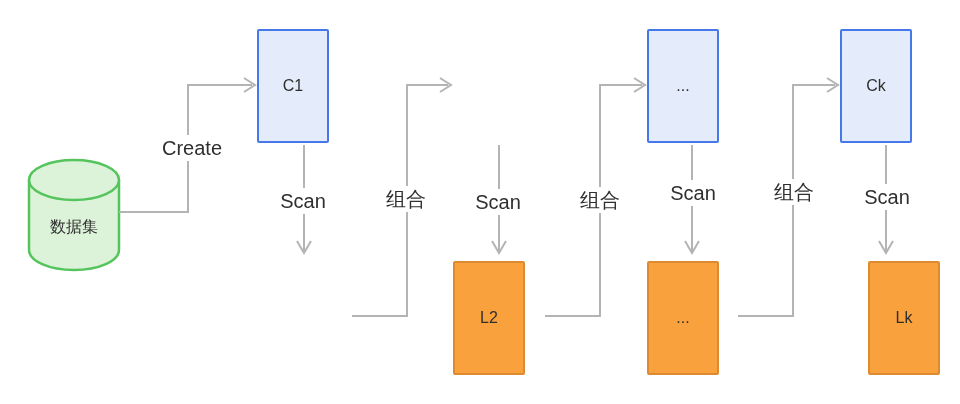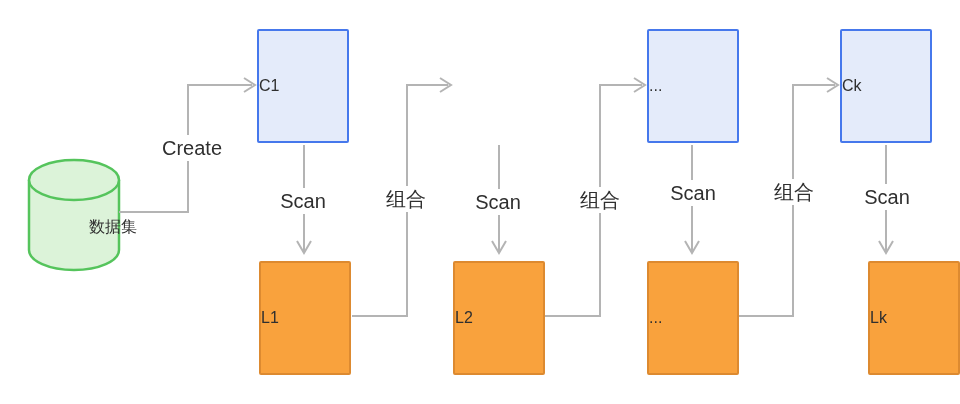--- a/index.html
+++ b/index.html
@@ -12,34 +12,34 @@
   body{
     width:960px;height:404px;background:var(--background);
     font-family:"Liberation Sans","DejaVu Sans",sans-serif;
     color:var(--text);
   }
   .canvas{position:relative;width:960px;height:404px;overflow:hidden;}
   .wires{position:absolute;left:0;top:0;}
   .wire{stroke:var(--wire);stroke-width:2;fill:none;}
   .db-shape{fill:var(--db-fill);stroke:var(--db-border);stroke-width:2.5;}
   .box{
-    position:absolute;width:92px;height:114px;box-sizing:border-box;
-    display:flex;align-items:center;justify-content:flex-start;
+    position:absolute;width:72px;height:114px;box-sizing:border-box;
+    display:flex;align-items:center;justify-content:center;
     font-size:16px;border-radius:2px;
   }
   .box.c{background:var(--c-fill);border:2px solid var(--c-border);top:29px;}
   .box.l{background:var(--l-fill);border:2px solid var(--l-border);top:261px;}
   .edge-label{
     position:absolute;transform:translate(-50%,-50%);
     background:var(--background);padding:2px 5px;font-size:20px;
     white-space:nowrap;line-height:1.1;
   }
   .db-label{
     position:absolute;left:74px;top:227px;transform:translate(-50%,-50%);
-    font-size:16px;white-space:nowrap;margin-left:39px;
+    font-size:16px;white-space:nowrap;
   }
 </style>
 </head>
 <body>
 
 <div class="canvas">
 
   <svg class="wires" width="960" height="404" viewBox="0 0 960 404">
 
     <g>
@@ -88,23 +88,20 @@
   <div class="box c" style="left:257px">
     <span>C1</span>
   </div>
   <div class="box c" style="left:647px">
     <span>...</span>
   </div>
   <div class="box c" style="left:840px">
     <span>Ck</span>
   </div>
 
-  <div class="box l" style="left:259px">
-    <span>L1</span>
-  </div>
   <div class="box l" style="left:453px">
     <span>L2</span>
   </div>
   <div class="box l" style="left:647px">
     <span>...</span>
   </div>
   <div class="box l" style="left:868px">
     <span>Lk</span>
   </div>
 

